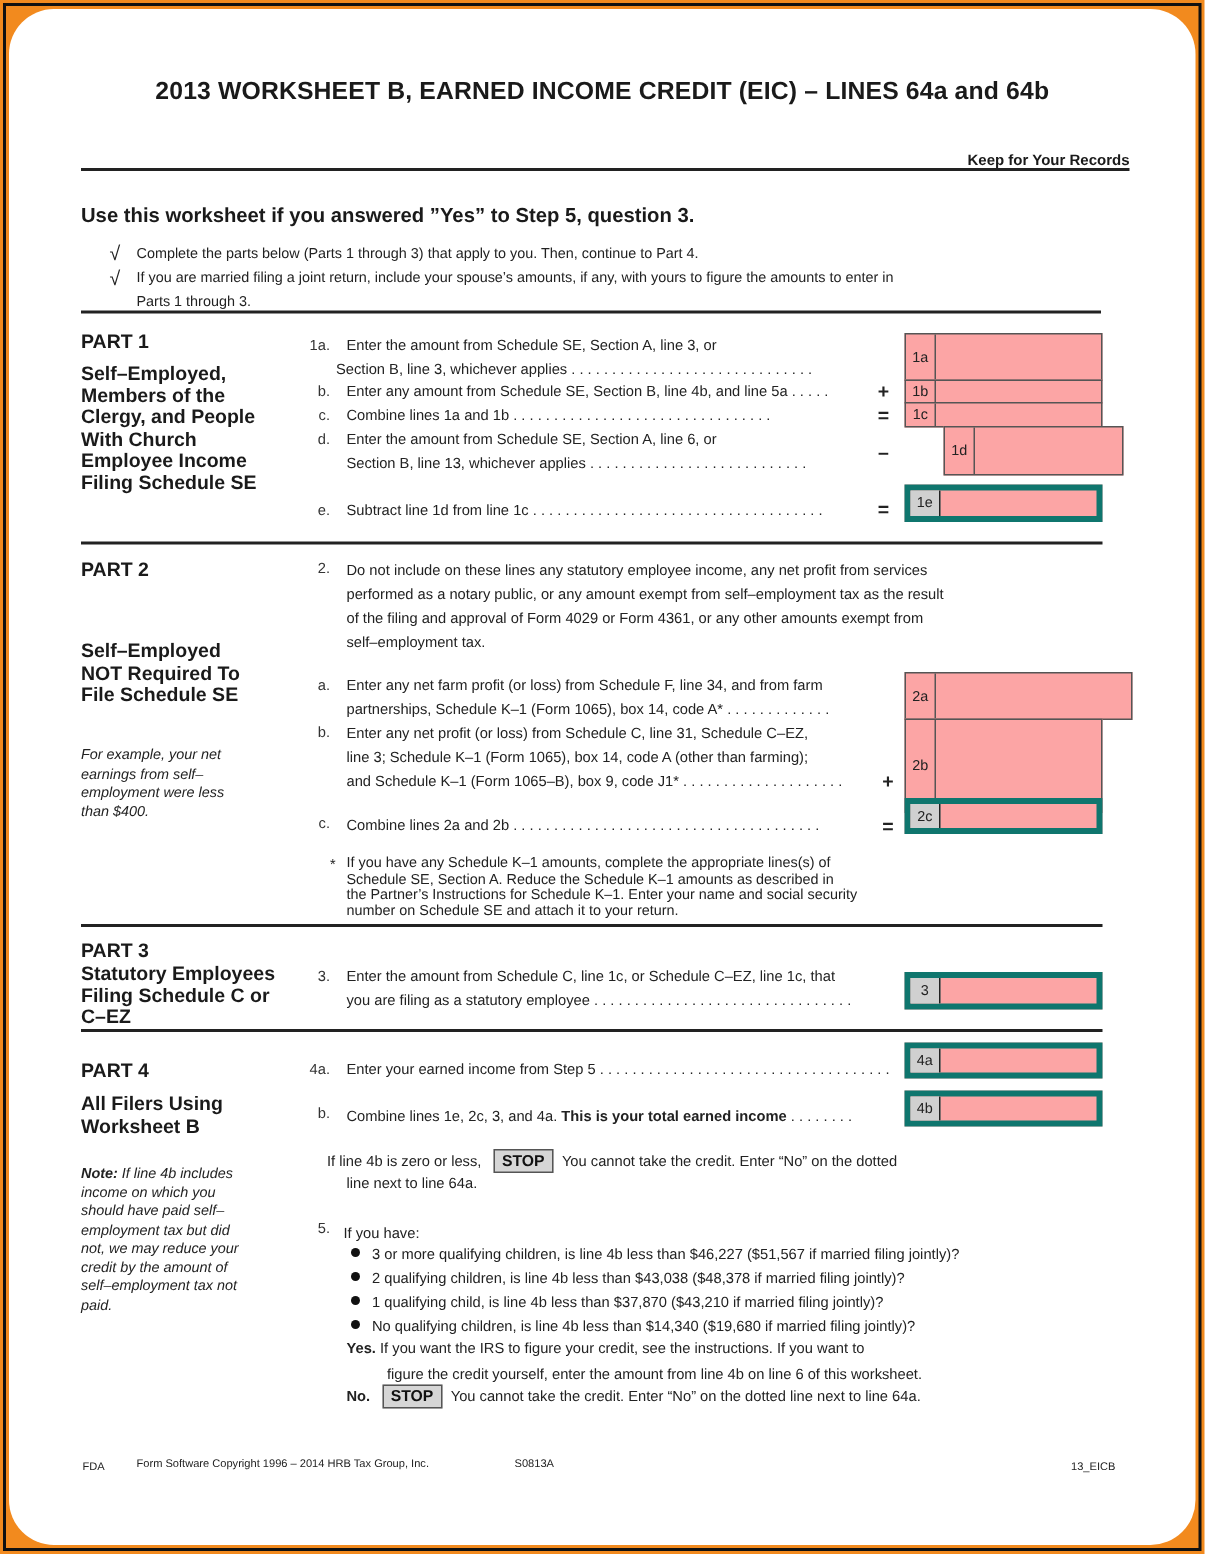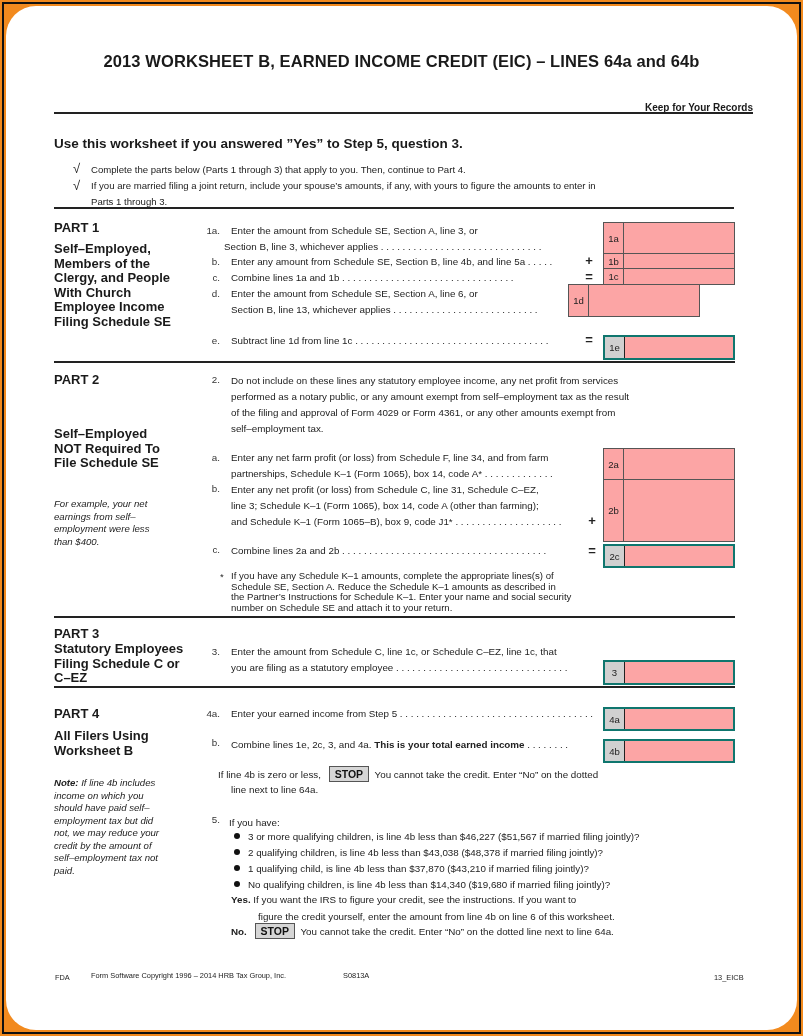--- a/index.html
+++ b/index.html
@@ -15,21 +15,21 @@
   .use { left: 48px; top: 130px; font-size: 13.5px; font-weight: bold; }
   .check { font-size: 13px; color: #222; }
   .small { font-size: 9.6px; color: #222; }
   .txt { font-size: 9.8px; color: #222; line-height: 16px; }
   .part-h { font-size: 13px; font-weight: bold; }
   .part-sub { font-size: 13px; font-weight: bold; line-height: 14.5px; white-space: normal; }
   .side-note { font-size: 9.6px; line-height: 12.5px; white-space: normal; color: #222; font-style: italic; }
   .lbl { font-size: 9.8px; color: #333; text-align: right; }
   .op { font-size: 13px; font-weight: bold; color: #222; width: 12px; text-align: center; }
   .box { position: absolute; border: 1px solid #555; background: #fca5a5; box-sizing: border-box; }
-  .box.thick { border: 2px solid #0f766e; margin-top: 12px; }
+  .box.thick { border: 4px solid #0f766e; }
   .box .id { position: absolute; left: 0; top: 0; bottom: 0; width: 19px; border-right: 1px solid #555;
              font-size: 9.6px; display: flex; align-items: center; justify-content: center; color: #222; }
   .box.thick .id { background: #d0d0d0; border-right: 1px solid #222; }
   .box .val { position: absolute; left: 20px; right: 0; top: 0; bottom: 0; }
   .stop { display: inline-block; border: 1px solid #555; background: #d6d6d6; font-weight: bold; font-size: 10.5px;
           padding: 1px 5px; line-height: 12px; color: #111; }
   .bullet { display: inline-block; width: 6px; height: 6px; border-radius: 50%; background: #111; margin-right: 8px; vertical-align: middle; position: relative; top: -1px; }
   .footer { font-size: 7.4px; color: #222; }
 </style>
 </head>
@@ -81,21 +81,21 @@
     <div class="val"></div>
   </div>
   <div class="box" style="left:597px; top:247px; width:132px; height:16px;">
     <div class="id">1b</div>
     <div class="val"></div>
   </div>
   <div class="box" style="left:597px; top:262px; width:132px; height:17px;">
     <div class="id">1c</div>
     <div class="val"></div>
   </div>
-  <div class="box" style="left:562px; top:278px; width:132px; height:33px;text-decoration:underline;">
+  <div class="box" style="left:623px; top:278px; width:120px; height:33px;text-decoration:underline;">
     <div class="id">1d</div>
     <div class="val"></div>
   </div>
   <div class="box thick" style="left:597px; top:317px; width:132px; height:25px;">
     <div class="id">1e</div>
     <div class="val"></div>
   </div>
 
   <div class="rule" style="left:48px; top:355px; width:681px; height:2px;"></div>
 
@@ -116,21 +116,21 @@
   <div class="abs lbl" style="left:190px; top:477px; width:24px;">b.</div>
   <div class="abs txt" style="left:225px; top:476px;">Enter any net profit (or loss) from Schedule C, line 31, Schedule C–EZ,</div>
   <div class="abs txt" style="left:225px; top:492px;">line 3;  Schedule K–1 (Form 1065), box 14, code A (other than farming);</div>
   <div class="abs txt" style="left:225px; top:508px;">and Schedule K–1 (Form 1065–B), box 9, code J1*  . . . . . . . . . . . . . . . . . . . .</div>
   <div class="abs op" style="left:580px; top:507px;">+</div>
 
   <div class="abs lbl" style="left:190px; top:538px; width:24px;">c.</div>
   <div class="abs txt" style="left:225px; top:537px;">Combine lines 2a and 2b  . . . . . . . . . . . . . . . . . . . . . . . . . . . . . . . . . . . . . .</div>
   <div class="abs op" style="left:580px; top:537px;">=</div>
 
-  <div class="box" style="left:597px; top:442px; width:132px; height:32px;">
+  <div class="box" style="left:597px; top:442px; width:152px; height:32px;">
     <div class="id">2a</div>
     <div class="val"></div>
   </div>
   <div class="box" style="left:597px; top:473px; width:132px; height:63px;">
     <div class="id">2b</div>
     <div class="val"></div>
   </div>
   <div class="box thick" style="left:597px; top:526px; width:132px; height:24px;">
     <div class="id">2c</div>
     <div class="val"></div>

